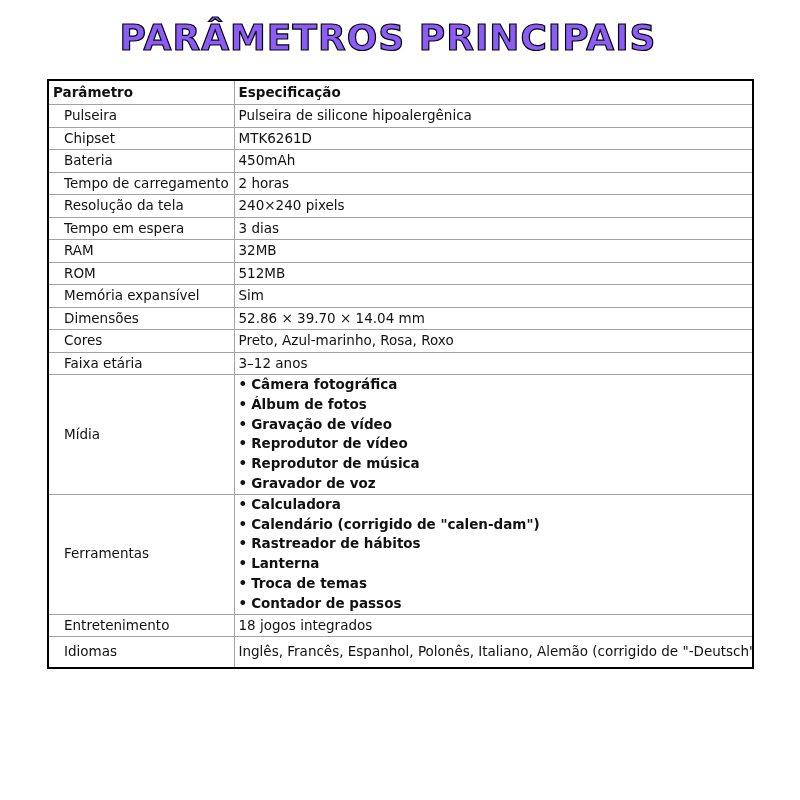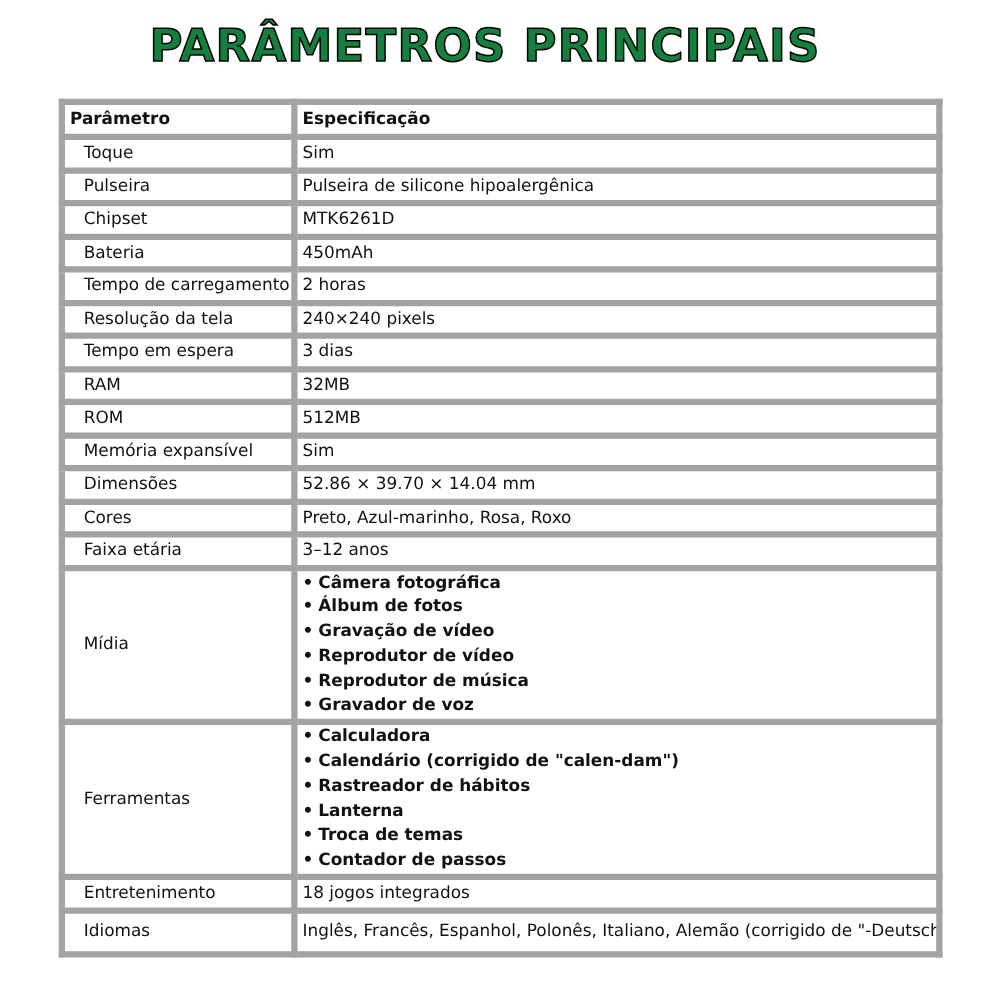--- a/index.html
+++ b/index.html
@@ -1,20 +1,20 @@
 <!DOCTYPE html>
 <html><head>
 <meta charset="utf-8">
 <style>
   html, body { margin: 0; padding: 0; background: #ffffff; }
   body { width: 800px; height: 800px; position: relative; overflow: hidden; font-family: "DejaVu Sans", "Liberation Sans", sans-serif; color: #111; }
-  .title { position: absolute; top: 14px; left: 0; width: 776px; text-align: center; font-family: "DejaVu Sans", sans-serif; font-weight: 900; font-size: 36px; letter-spacing: 1px; color: #15803d; -webkit-text-stroke: 1.2px #000; line-height: 48px; }
+  .title { position: absolute; top: 14px; left: 0; width: 776px; text-align: center; font-family: "DejaVu Sans", sans-serif; font-weight: 900; font-size: 36px; letter-spacing: 1px; color: #8b5cf6; -webkit-text-stroke: 1.2px #000; line-height: 48px; }
   table.spec { position: absolute; left: 47px; top: 79px; width: 707px; border-collapse: collapse; border: 2.5px solid #000; table-layout: fixed; font-size: 13.5px; }
   table.spec col.c1 { width: 186px; }
-  table.spec td, table.spec th { border: 5px solid #a3a3a3; padding: 0 4px; line-height: 21.5px; height: 21.5px; vertical-align: middle; text-align: left; white-space: nowrap; overflow: hidden; }
+  table.spec td, table.spec th { border: 1px solid #a3a3a3; padding: 0 4px; line-height: 21.5px; height: 21.5px; vertical-align: middle; text-align: left; white-space: nowrap; overflow: hidden; }
   table.spec th { font-weight: bold; padding-left: 4px; height: 23px; }
   table.spec td.param { padding-left: 15px; }
   ul.items { list-style: none; margin: 0; padding: 0; font-weight: bold; }
   ul.items li { line-height: 19.8px; }
   ul.items li::before { content: "\2022"; margin-right: 4px; }
 </style>
 </head>
 <body>
 
 <div class="title">PARÂMETROS PRINCIPAIS</div>
@@ -24,24 +24,20 @@
       <col class="c1">
       <col>
     </colgroup>
   <thead>
     <tr>
       <th>Parâmetro</th>
       <th>Especificação</th>
     </tr>
   </thead>
   <tbody id="rows">
-    <tr>
-        <td class="param">Toque</td>
-        <td>Sim</td>
-      </tr>
     <tr>
         <td class="param">Pulseira</td>
         <td>Pulseira de silicone hipoalergênica</td>
       </tr>
     <tr>
         <td class="param">Chipset</td>
         <td>MTK6261D</td>
       </tr>
     <tr>
         <td class="param">Bateria</td>

